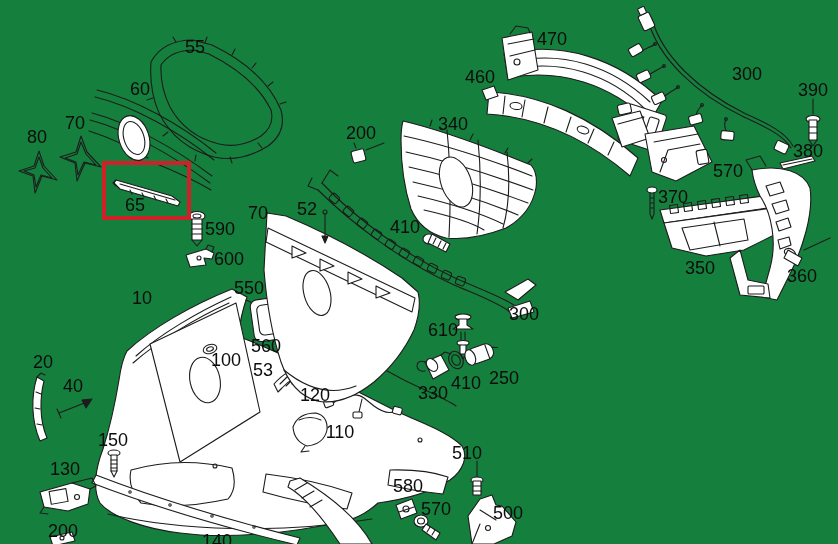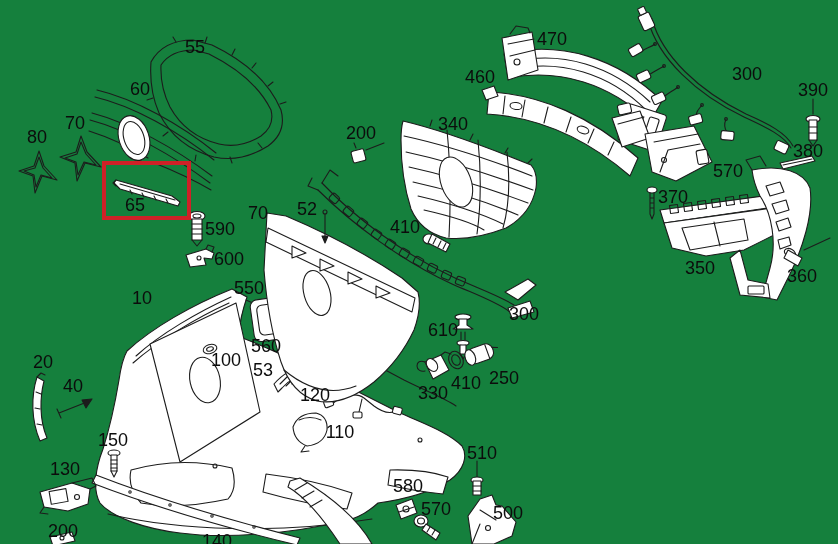--- a/index.html
+++ b/index.html
@@ -391,21 +391,21 @@
 <div class="lbl" style="left:361px;top:133px">200</div>
 <div class="lbl" style="left:453px;top:124px">340</div>
 <div class="lbl" style="left:405px;top:227px">410</div>
 <div class="lbl" style="left:524px;top:314px">300</div>
 <div class="lbl" style="left:443px;top:330px">610</div>
 <div class="lbl" style="left:433px;top:393px">330</div>
 <div class="lbl" style="left:466px;top:383px">410</div>
 <div class="lbl" style="left:504px;top:378px">250</div>
 <div class="lbl" style="left:408px;top:486px">580</div>
 <div class="lbl" style="left:436px;top:509px">570</div>
-<div class="lbl" style="left:482px;top:453px">510</div>
+<div class="lbl" style="left:467px;top:453px">510</div>
 <div class="lbl" style="left:508px;top:513px">500</div>
 <div class="lbl" style="left:552px;top:39px">470</div>
 <div class="lbl" style="left:480px;top:77px">460</div>
 <div class="lbl" style="left:747px;top:74px">300</div>
 <div class="lbl" style="left:813px;top:90px">390</div>
 <div class="lbl" style="left:808px;top:151px">380</div>
 <div class="lbl" style="left:728px;top:171px">570</div>
 <div class="lbl" style="left:673px;top:197px">370</div>
 <div class="lbl" style="left:700px;top:268px">350</div>
 <div class="lbl" style="left:802px;top:276px">360</div>

